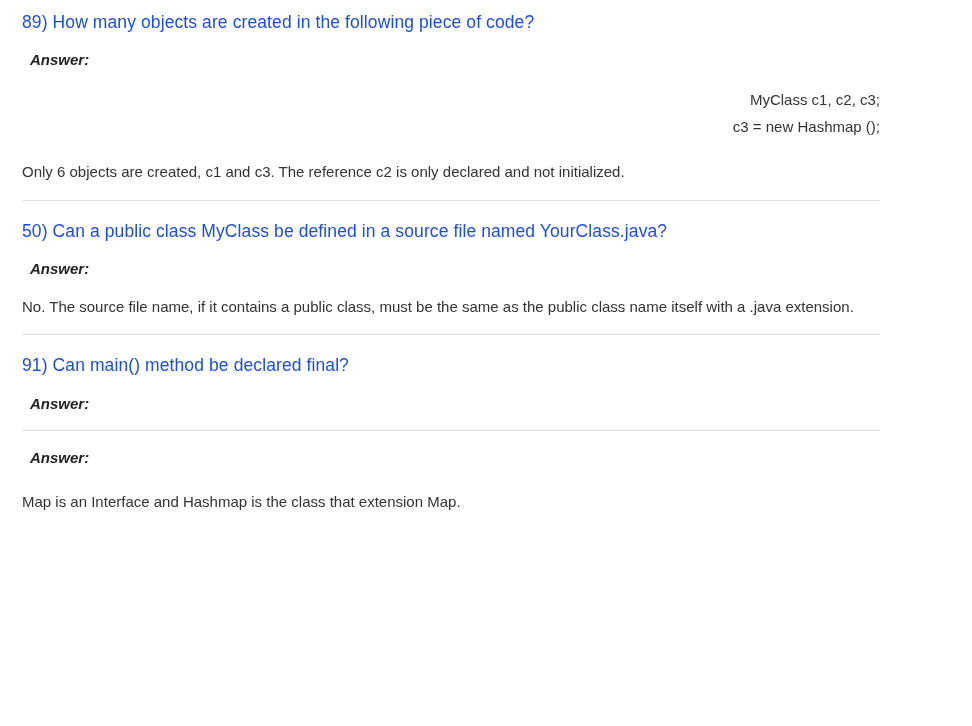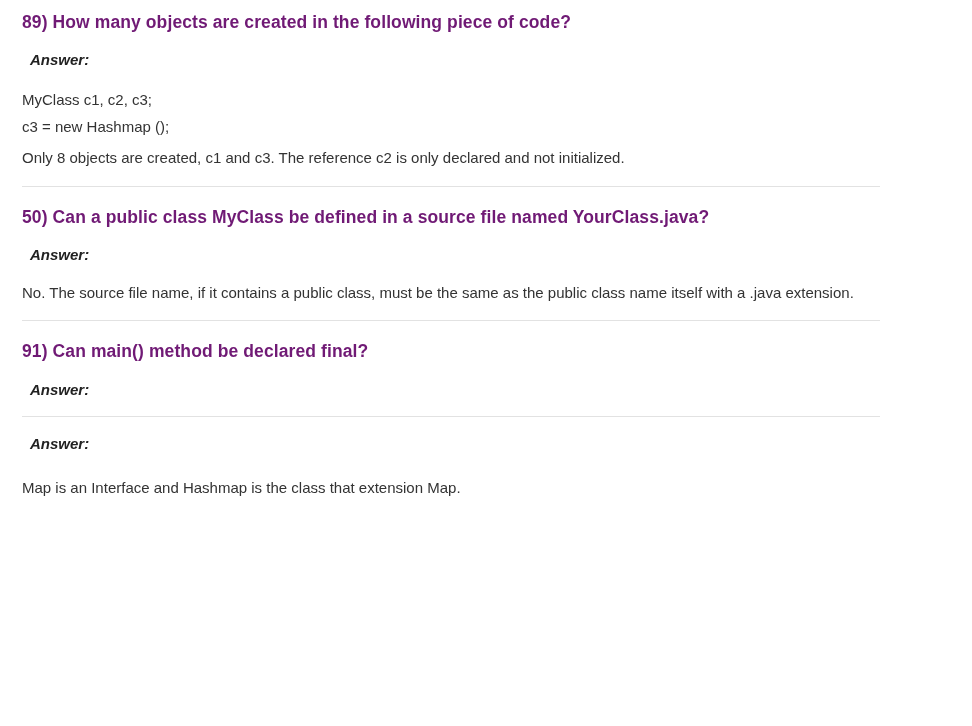--- a/index.html
+++ b/index.html
@@ -18,43 +18,44 @@
     width: 972px;
     box-sizing: border-box;
     padding: 10px 92px 0 22px;
   }
   .qa-block {
     padding: 0 0 0 0;
   }
   .question {
     font-size: 17.5px;
     line-height: 1.45;
-    color: #701a75;
-    font-weight: 700;
+    color: #1d4ed8;
+    font-weight: 400;
     margin: 0 0 16px 0;
     letter-spacing: 0.1px;
   }
   .answer-label {
     font-size: 15px;
     font-weight: bold;
     font-style: italic;
     color: #222222;
     margin: 0 0 18px 8px;
   }
   .body-text {
     font-size: 15px;
     line-height: 1.55;
     color: #333333;
     margin: 0 0 14px 0;
   }
   .code-lines {
     font-size: 15px;
     line-height: 1.8;
     color: #333333;
-    margin: 0 0 6px 0;
+    margin: 0 0 20px 0;
+    text-align: right;
   }
   .code-line {
     white-space: pre;
   }
   .divider {
     border: 0;
     border-top: 1px solid #e2e2e2;
     margin: 16px 0 18px 0;
     width: 100%;
   }
@@ -65,21 +66,21 @@
 
 <div class="page">
 
   <div class="qa-block">
     <div class="question">89) How many objects are created in the following piece of code?</div>
     <div class="answer-label">Answer:</div>
     <div class="code-lines">
       <div class="code-line">MyClass c1, c2, c3;</div>
       <div class="code-line">c3 = new Hashmap ();</div>
     </div>
-    <div class="body-text">Only 8 objects are created, c1 and c3. The reference c2 is only declared and not initialized.</div>
+    <div class="body-text">Only 6 objects are created, c1 and c3. The reference c2 is only declared and not initialized.</div>
   </div>
 
   <hr class="divider">
 
   <div class="qa-block">
     <div class="question">50) Can a public class MyClass be defined in a source file named YourClass.java?</div>
     <div class="answer-label">Answer:</div>
     <div class="body-text">No. The source file name, if it contains a public class, must be the same as the public class name itself with a .java extension.</div>
   </div>
 

